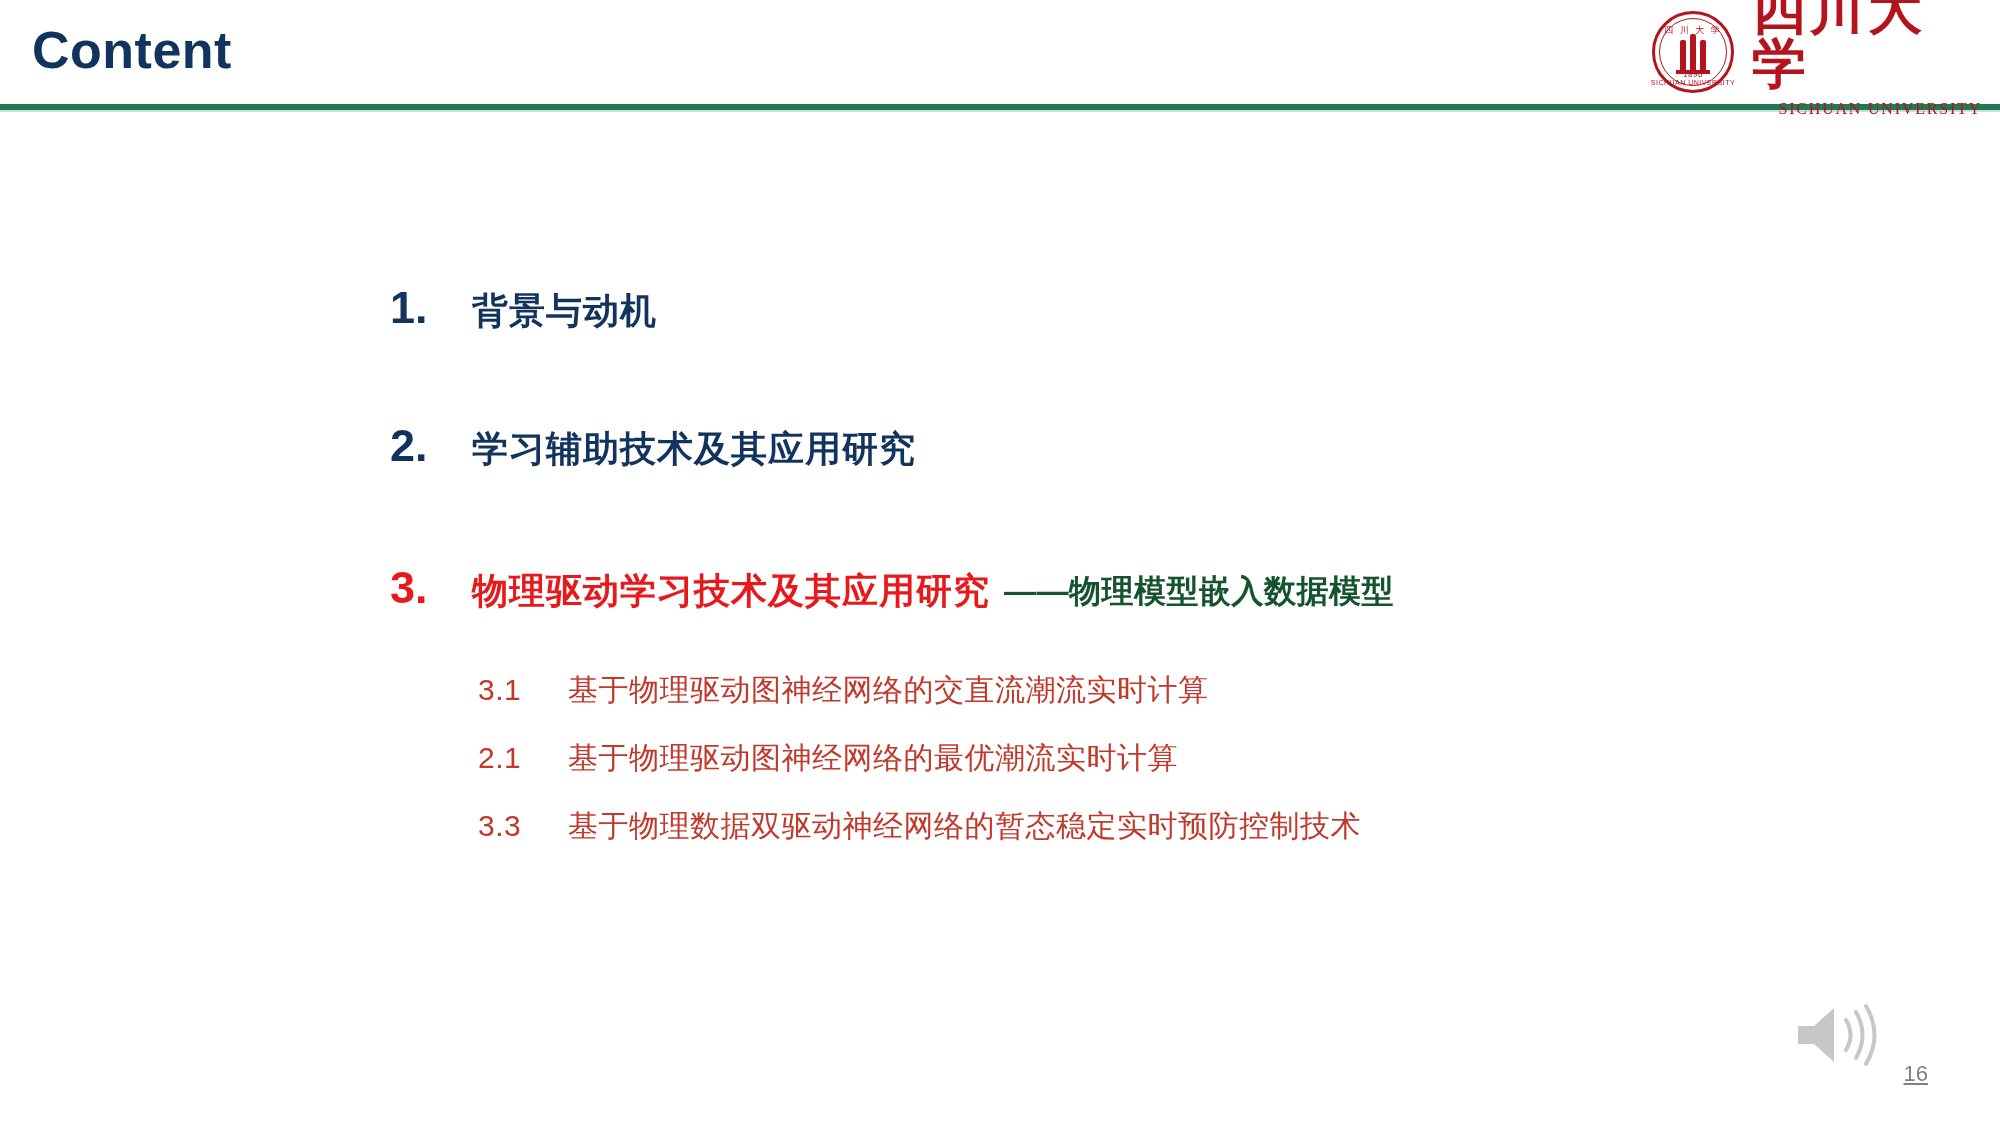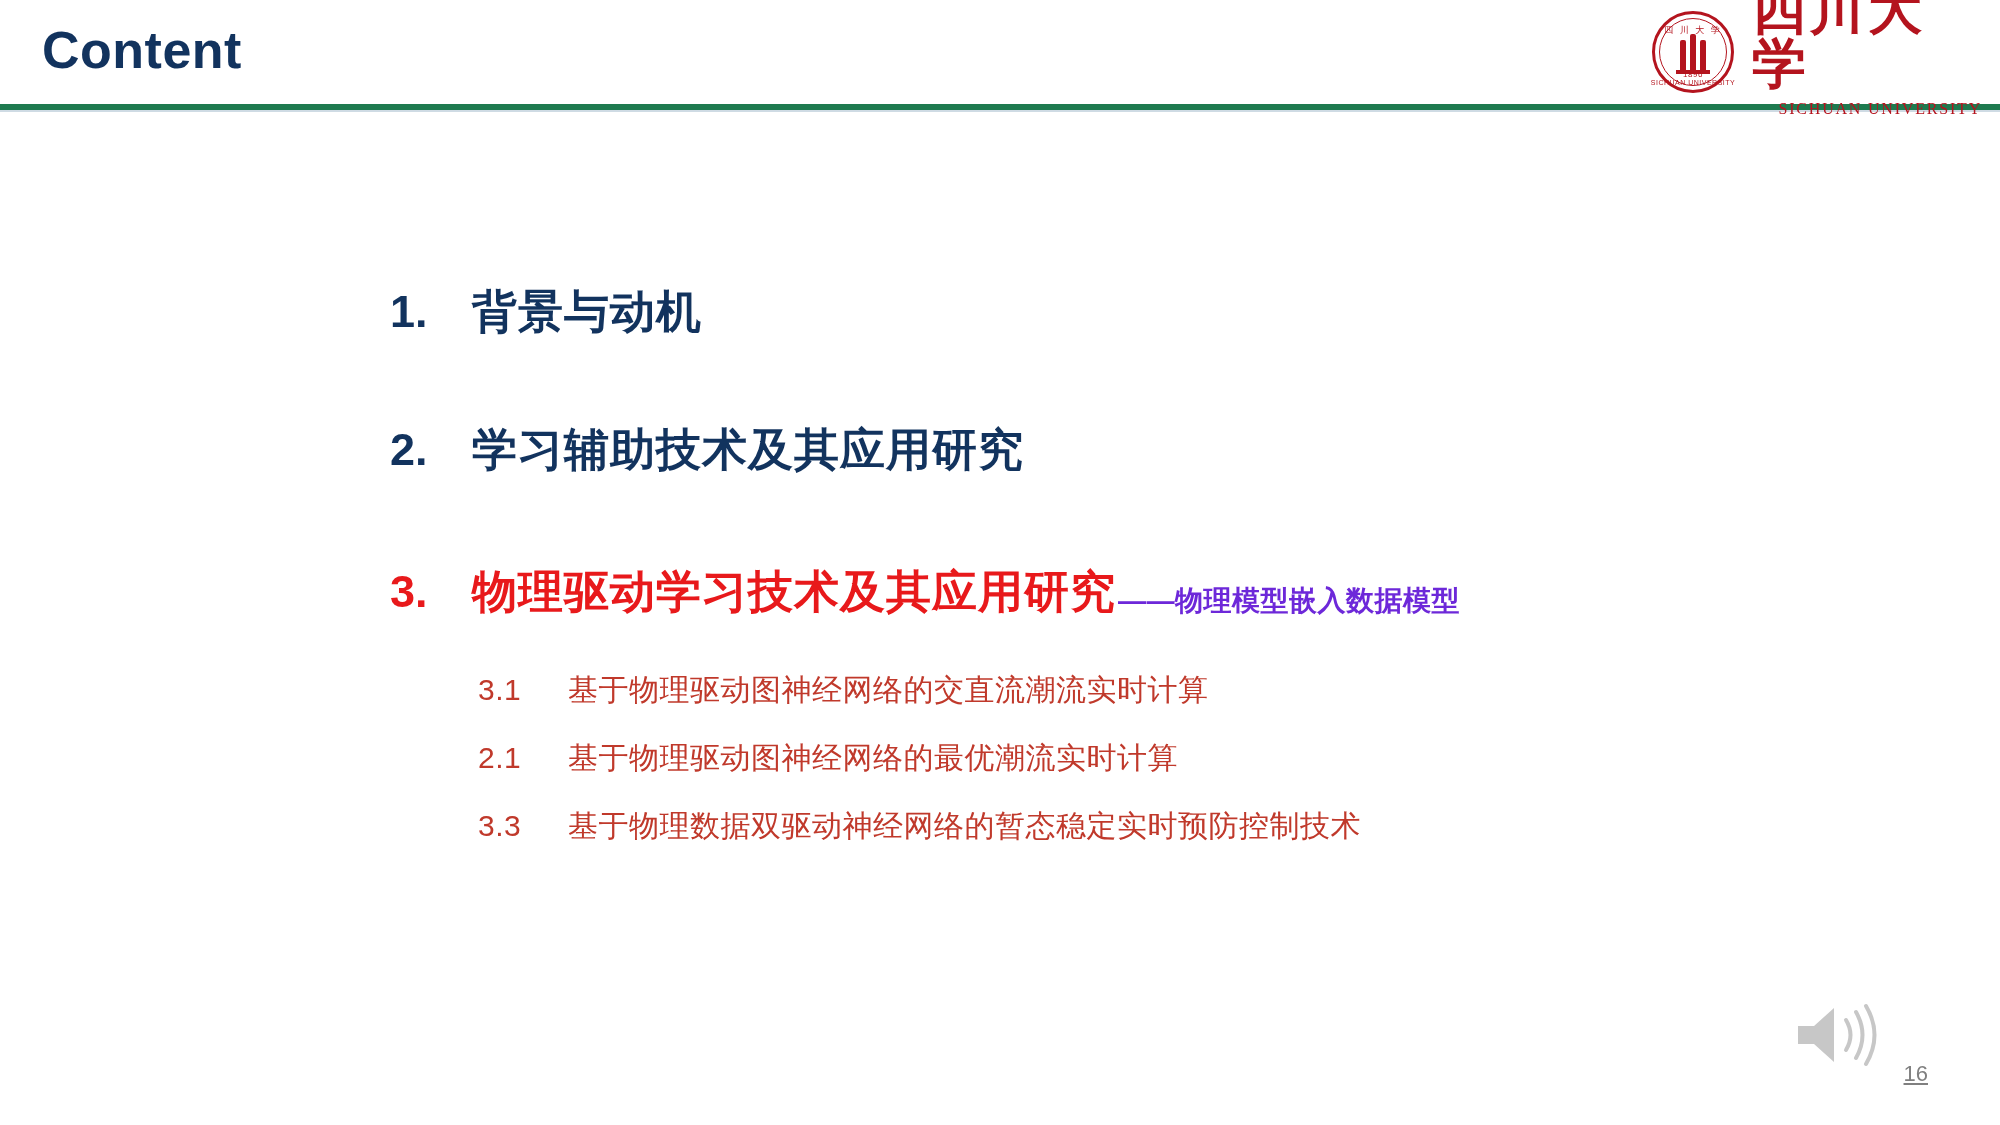--- a/index.html
+++ b/index.html
@@ -19,21 +19,21 @@
   
   .header {
     position: absolute;
     left: 0;
     top: 0;
     width: 2000px;
     height: 108px;
   }
   .header-title {
     position: absolute;
-    left: 42px;
+    left: 32px;
     top: 22px;
     font-size: 52px;
     font-weight: bold;
     color: #12335e;
     letter-spacing: 0.5px;
     line-height: 1.1;
   }
   .header-rule-green {
     position: absolute;
     left: 0;
@@ -171,33 +171,33 @@
     align-items: baseline;
     white-space: nowrap;
   }
   .item-num {
     font-size: 45px;
     font-weight: bold;
     width: 82px;
     flex: 0 0 auto;
   }
   .item-text {
-    font-size: 45px;
+    font-size: 36px;
     font-weight: bold;
     letter-spacing: 1px;
   }
   .item-1 { left: 390px; top: 172px; color: #12335e; }
   .item-2 { left: 390px; top: 310px; color: #12335e; }
   .item-3 { left: 390px; top: 452px; color: #e8191b; }
   .item-3 .item-suffix {
-    font-size: 28px;
-    font-weight: bold;
-    color: #6d28d9;
-    letter-spacing: 0.5px;
-    margin-left: 2px;
+    font-size: 32px;
+    font-weight: bold;
+    color: #14532d;
+    letter-spacing: 0.5px;
+    margin-left: 14px;
     align-self: flex-end;
     position: relative;
     top: -2px;
   }
 
   .sub {
     position: absolute;
     font-size: 30px;
     color: #c0392b;
     white-space: nowrap;

